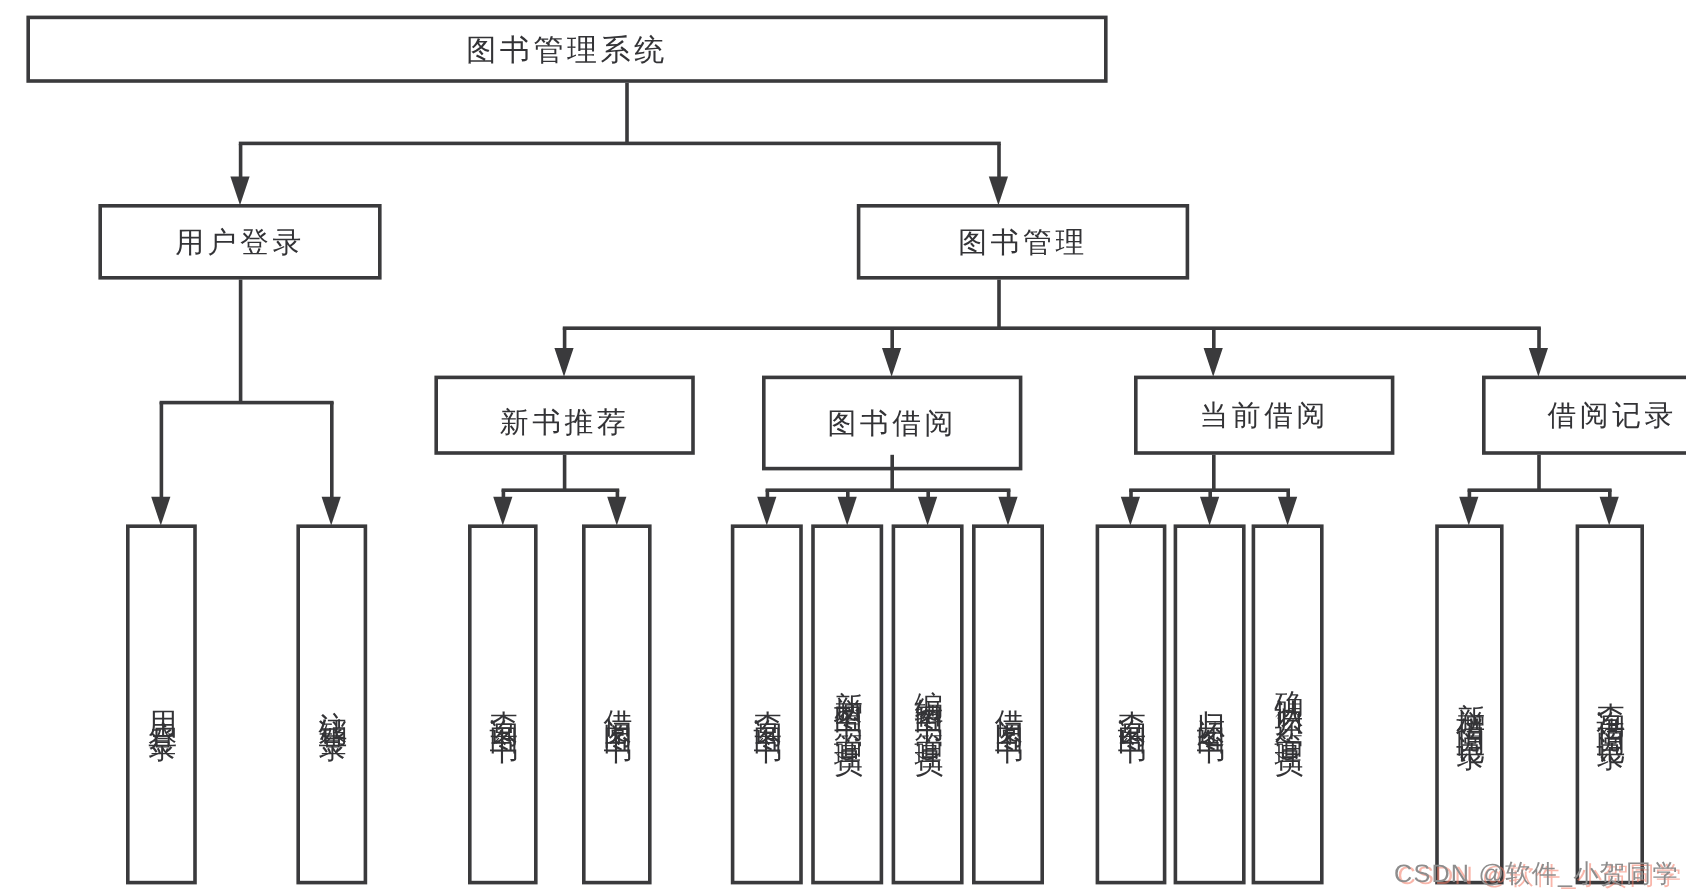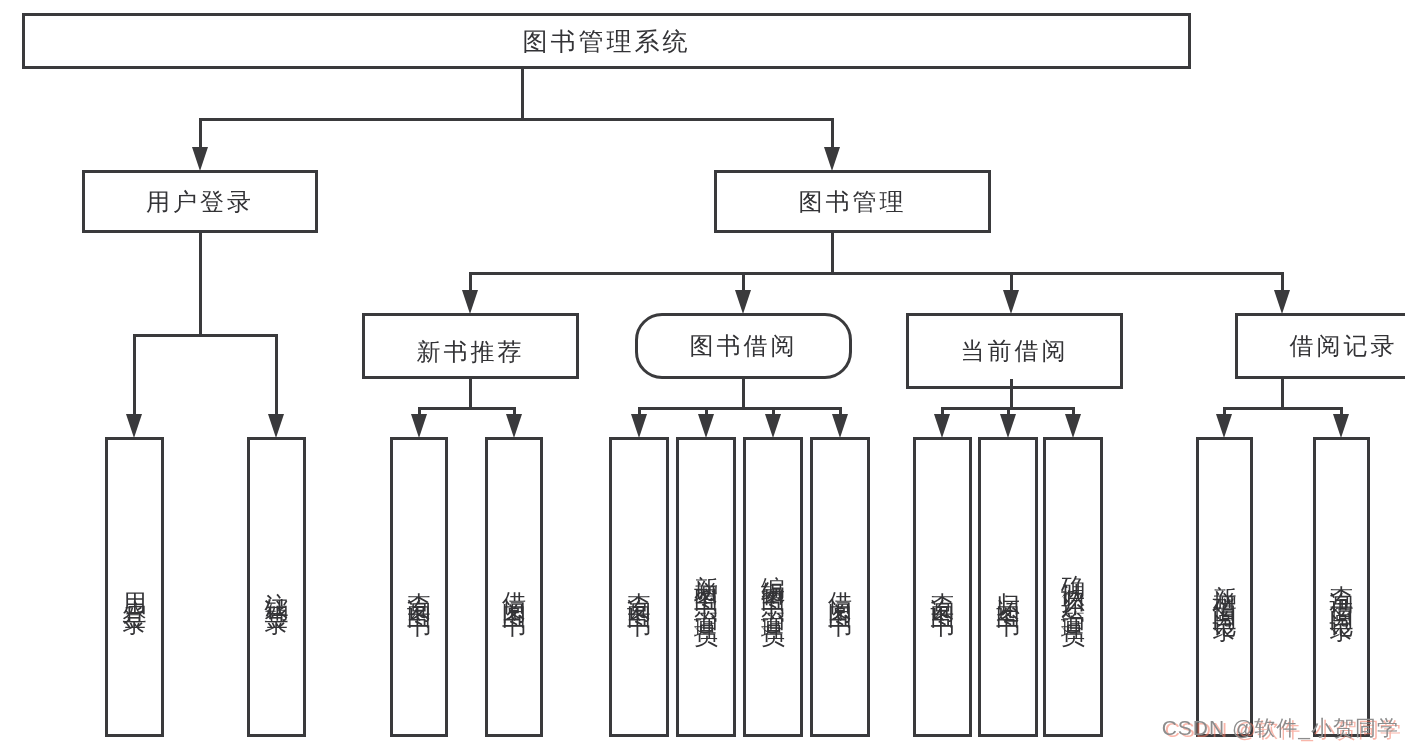--- a/index.html
+++ b/index.html
@@ -51,36 +51,36 @@
     text-shadow: 3px 2px 0 rgba(244, 122, 100, 0.55);
     letter-spacing: 1px;
     white-space: nowrap;
   }
 </style>
 </head>
 <body>
 
 <div id="canvas">
   <div id="diagram-layer">
-      <div class="node h" style="left: 22px; top: 13px; width: 1169px; height: 56px;">
+      <div class="node h" style="left: 22px; top: 13px; width: 901px; height: 56px;">
         <span style="font-size: 25px;">图书管理系统</span>
       </div>
       <div class="node h" style="left: 82px; top: 170px; width: 236px; height: 63px;">
         <span style="font-size: 24px;">用户登录</span>
       </div>
       <div class="node h" style="left: 714px; top: 170px; width: 277px; height: 63px;">
         <span style="font-size: 24px;">图书管理</span>
       </div>
       <div class="node h" style="left: 362px; top: 313px; width: 217px; height: 66px;">
         <span style="font-size: 24px; margin-top: 12px;">新书推荐</span>
       </div>
-      <div class="node h" style="left: 635px; top: 313px; width: 217px; height: 66px; border-radius: 27px;">
+      <div class="node h" style="left: 635px; top: 313px; width: 217px; height: 79px;">
         <span style="font-size: 24px;">图书借阅</span>
       </div>
-      <div class="node h" style="left: 906px; top: 313px; width: 217px; height: 76px;">
+      <div class="node h" style="left: 945px; top: 313px; width: 217px; height: 66px;">
         <span style="font-size: 24px;">当前借阅</span>
       </div>
       <div class="node h" style="left: 1235px; top: 313px; width: 217px; height: 66px;">
         <span style="font-size: 24px;">借阅记录</span>
       </div>
       <div class="node v" style="left: 105px; top: 437px; width: 59px; height: 300px;">
         <span style="font-size: 24px;">用户登录</span>
       </div>
       <div class="node v" style="left: 247px; top: 437px; width: 59px; height: 300px;">
         <span style="font-size: 24px;">注销登录</span>

